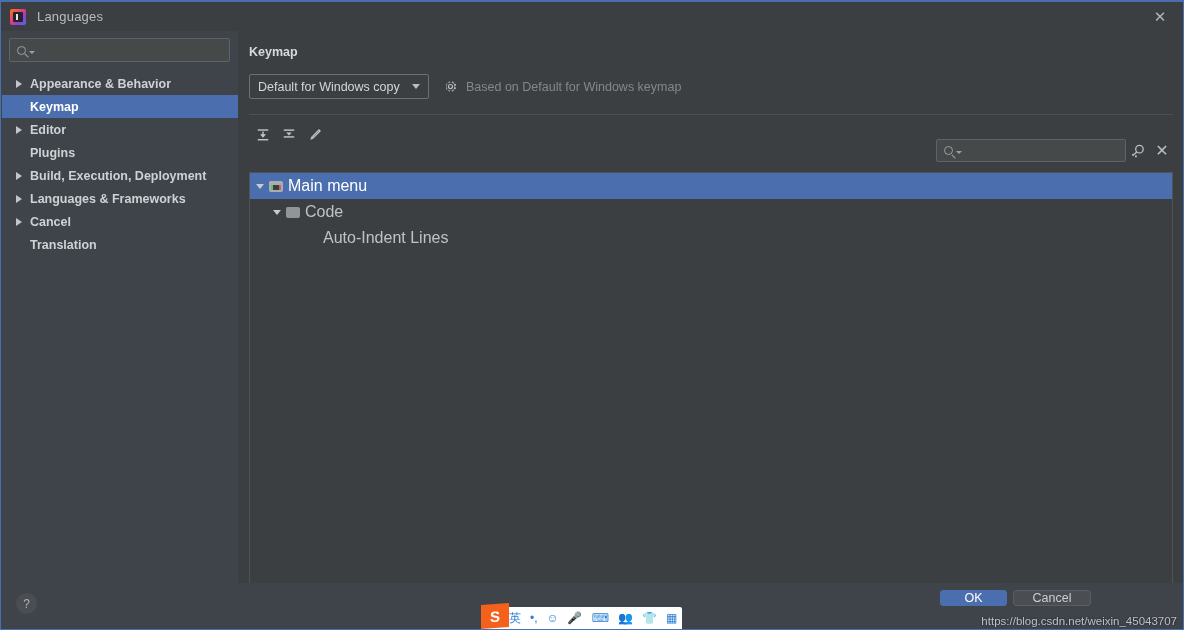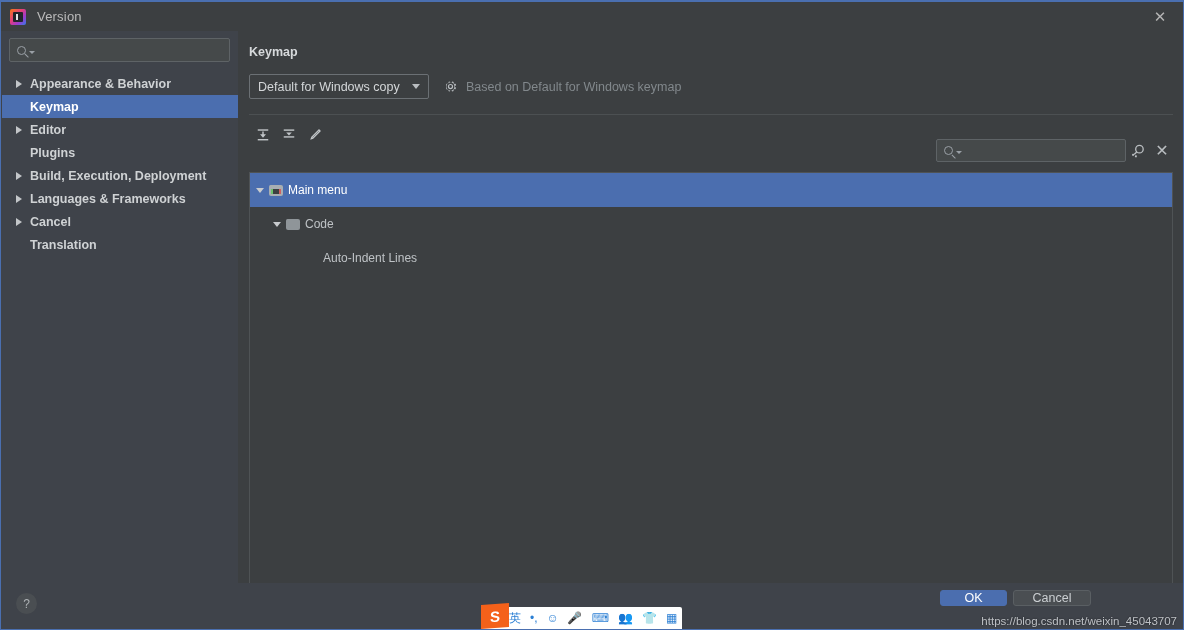--- a/index.html
+++ b/index.html
@@ -151,22 +151,22 @@
   }
 
   
   .tree {
     position: absolute; left: 11px; top: 141px;
     width: 924px; height: 437px;
     background: #3c3f41; border: 1px solid #4f5355;
     overflow: hidden;
   }
   .tree-row {
-    height: 34px; display: flex; align-items: center;
-    font-size: 12px; color: #bfc3c6; position: relative;
+    height: 26px; display: flex; align-items: center;
+    font-size: 16px; color: #bfc3c6; position: relative;
   }
   .tree-row.selected { background: #4b6eaf; color: #ffffff; }
   .t-arrow {
     width: 0; height: 0; margin-right: 5px; flex: 0 0 auto;
     border-left: 4.5px solid transparent; border-right: 4.5px solid transparent;
     border-top: 5.5px solid #c8cbce;
   }
   .folder {
     width: 14px; height: 11px; flex: 0 0 auto; margin-right: 5px;
     background: #8f9599; border-radius: 1.5px 2px 2px 2px; position: relative;
@@ -225,21 +225,21 @@
   .ime-i { color: #2b7fd4; font-size: 12px; line-height: 12px; }
   .ime-i.g { color: #8a9097; }
 </style>
 </head>
 <body>
 
 <div id="app">
 
   <div class="titlebar">
     <div class="app-logo"></div>
-    <div class="title-text">Version</div>
+    <div class="title-text">Languages</div>
     <div class="win-close">✕</div>
   </div>
 
   <div class="sidebar">
     <div class="side-search">
       <div class="mag"></div>
       <div class="mag-caret"></div>
     </div>
 
     <div class="side-list">

